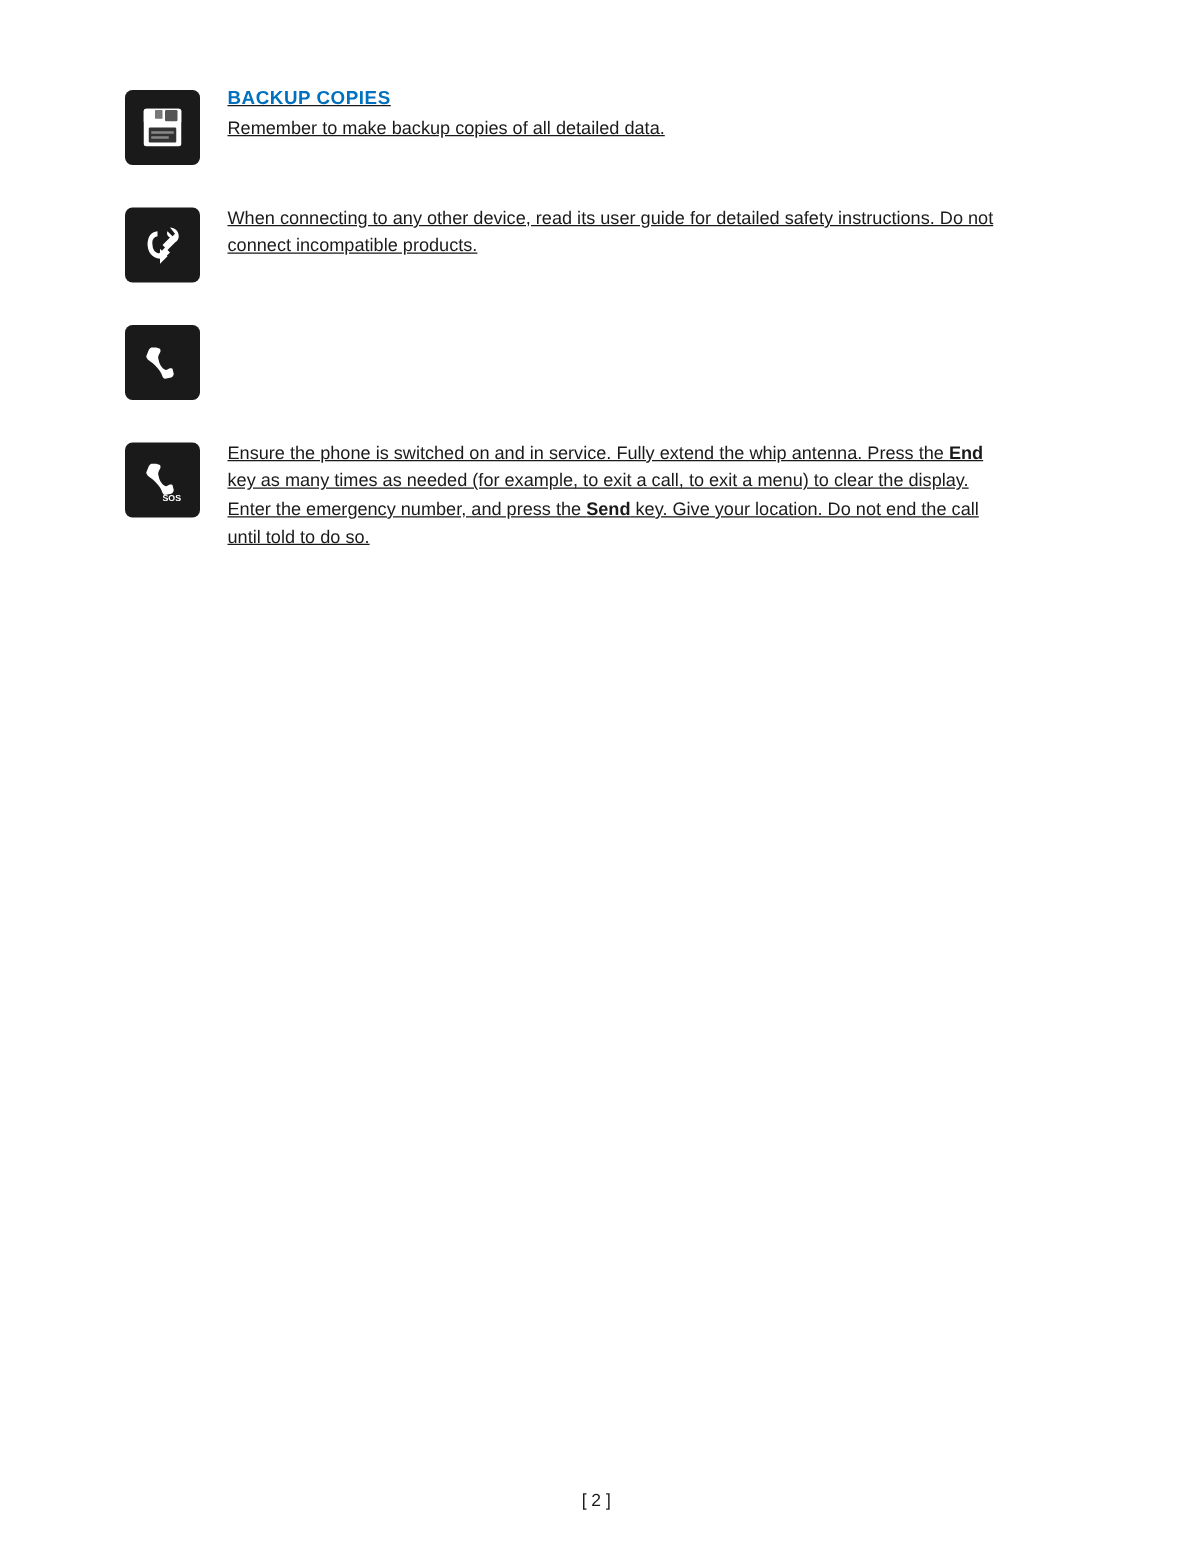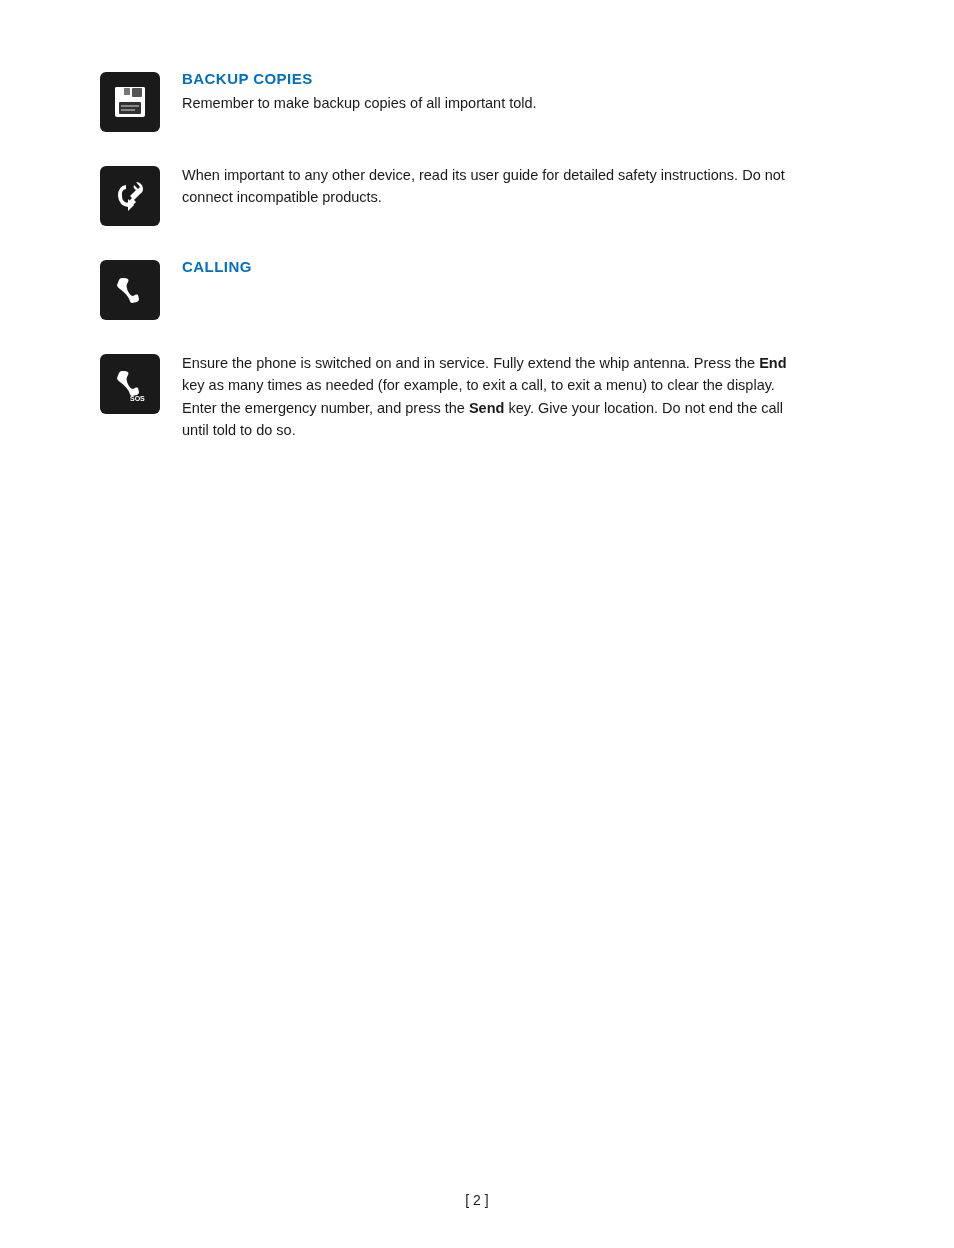--- a/index.html
+++ b/index.html
@@ -37,20 +37,21 @@
       border-radius: 6px;
       display: flex;
       align-items: center;
       justify-content: center;
       margin-right: 22px;
       margin-top: 2px;
     }
 
     .section-text {
       flex: 1;
+      text-decoration: underline;
     }
 
     .section-title {
       font-size: 15px;
       font-weight: bold;
       color: #0070c0;
       letter-spacing: 0.03em;
       margin-bottom: 5px;
       text-transform: uppercase;
     }
@@ -91,50 +92,49 @@
         <rect x="20" y="4" width="10" height="9" rx="1" fill="#555"></rect>
 
         <rect x="9" y="21" width="18" height="2" fill="#888"></rect>
         <rect x="9" y="25" width="14" height="2" fill="#888"></rect>
 
         <rect x="12" y="4" width="6" height="7" rx="0.5" fill="#777"></rect>
       </svg>
     </div>
     <div class="section-text">
       <div class="section-title">BACKUP COPIES</div>
-      <div class="section-body">Remember to make backup copies of all important told.</div>
+      <div class="section-body">Remember to make backup copies of all detailed data.</div>
     </div>
   </div>
 
   <div class="section">
     <div class="icon-box">
 
       <svg width="36" height="36" viewBox="0 0 36 36" fill="none" xmlns="http://www.w3.org/2000/svg">
 
         <circle cx="18" cy="18" r="15" fill="none"></circle>
 
         <path d="M6 18 Q6 8 14 7 L14 11 Q9 12 10 18 Q10 24 16 25 L16 21 L22 27 L16 33 L16 29 Q7 28 6 18Z" fill="white"></path>
 
         <path d="M24 4 C28 4 31 7 31 11 C31 13 30 15 28 16 L22 22 L24 24 L18 30 L14 26 L20 20 L18 18 L24 12 C22 11 21 9 22 7 L26 11 L28 9 L24 4Z" fill="white"></path>
       </svg>
     </div>
     <div class="section-text">
-      <div class="section-body">When important to any other device, read its user guide for detailed safety instructions. Do not connect incompatible products.</div>
+      <div class="section-body">When connecting to any other device, read its user guide for detailed safety instructions. Do not connect incompatible products.</div>
     </div>
   </div>
 
   <div class="section">
     <div class="icon-box">
 
       <svg width="36" height="36" viewBox="0 0 36 36" fill="none" xmlns="http://www.w3.org/2000/svg">
         <path d="M10 6 C10 6 8 6 7 8 L5 13 C5 13 5 15 8 17 C11 19 14 22 16 25 C18 28 18 31 20 31 L25 30 C27 29 27 27 27 27 L26 23 C26 23 25 22 23 23 L21 24 C21 24 19 24 17 21 C15 18 15 16 15 16 C15 16 14 14 15 12 L16 10 C17 9 16 7 16 7 L13 6 C13 6 11 6 10 6Z" fill="white"></path>
       </svg>
     </div>
     <div class="section-text">
-      <div class="section-title">CALLING</div>
     </div>
   </div>
 
   <div class="section">
     <div class="icon-box">
 
       <svg width="36" height="36" viewBox="0 0 36 36" fill="none" xmlns="http://www.w3.org/2000/svg">
 
         <path d="M10 5 C10 5 8 5 7 7 L5 12 C5 12 5 14 8 16 C11 18 14 21 16 24 C18 27 18 30 20 30 L25 29 C27 28 27 26 27 26 L26 22 C26 22 25 21 23 22 L21 23 C21 23 19 23 17 20 C15 17 15 15 15 15 C15 15 14 13 15 11 L16 9 C17 8 16 6 16 6 L13 5 C13 5 11 5 10 5Z" fill="white"></path>
 

